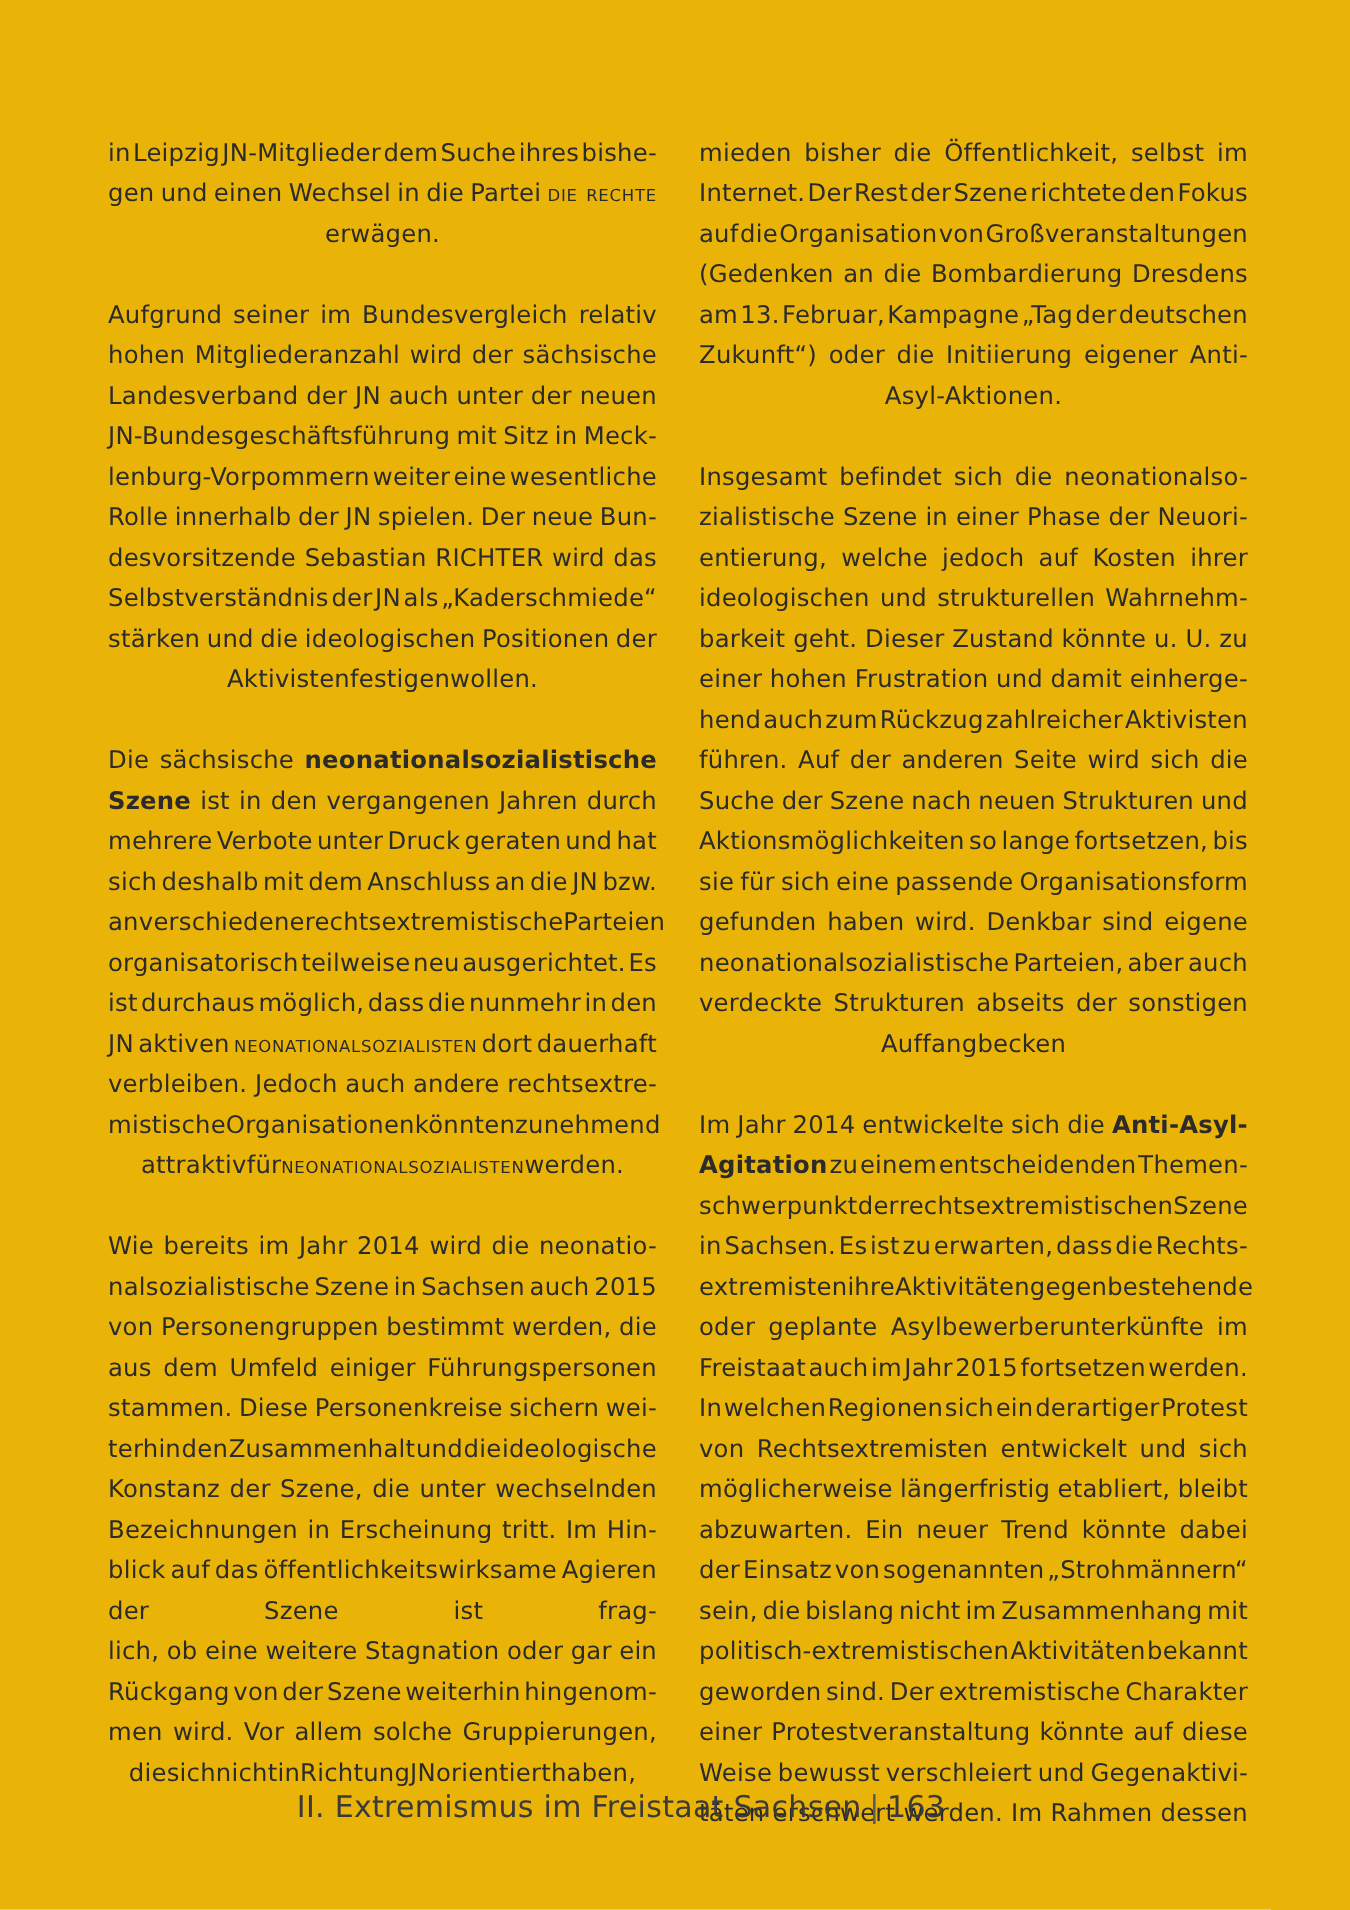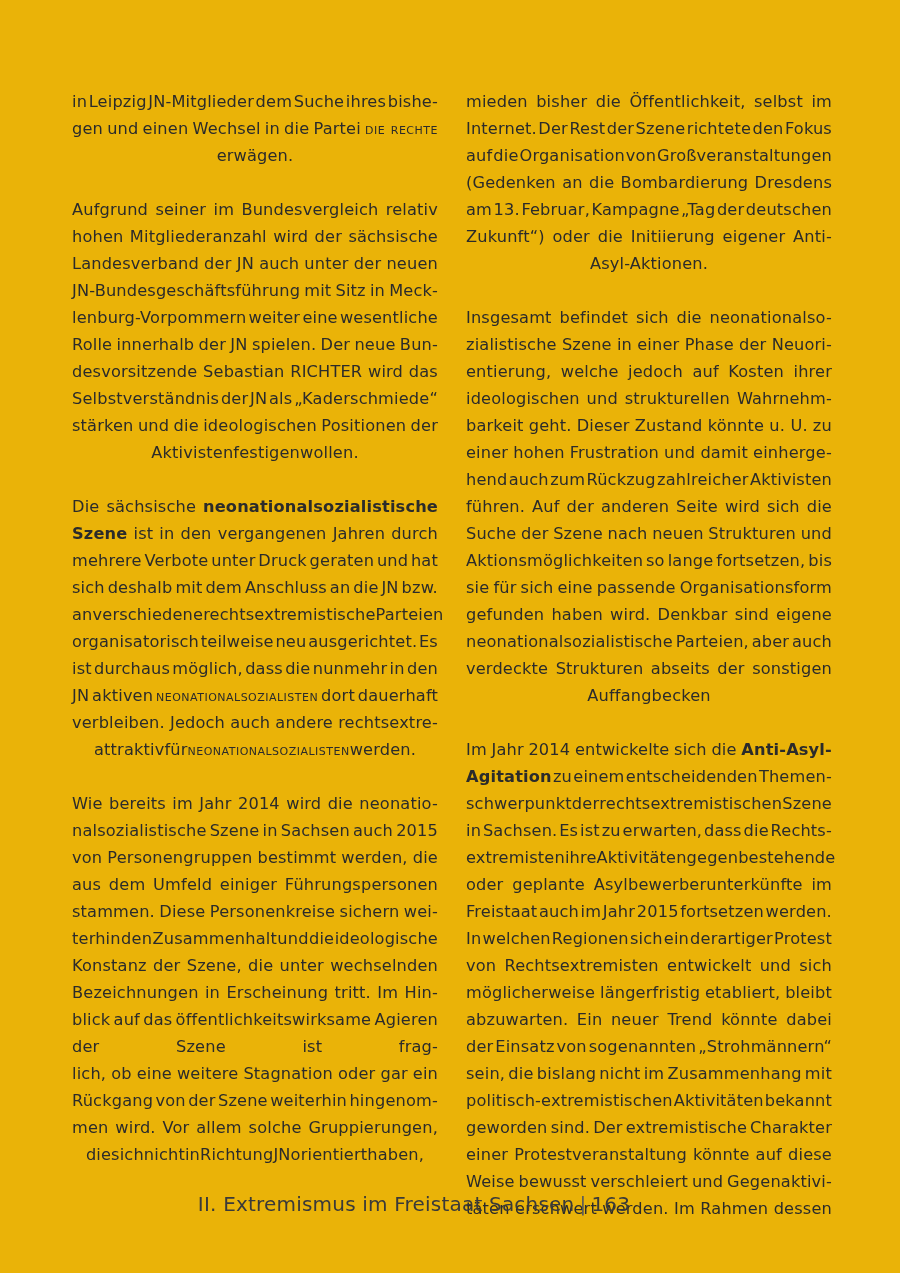--- a/index.html
+++ b/index.html
@@ -114,20 +114,21 @@
         <p class="para">
           <span class="line just"><span class="w">Die</span><span class="w">sächsische</span><span class="w bold">neonationalsozialistische</span></span>
           <span class="line just"><span class="w bold">Szene</span><span class="w">ist</span><span class="w">in</span><span class="w">den</span><span class="w">vergangenen</span><span class="w">Jahren</span><span class="w">durch</span></span>
           <span class="line just"><span class="w">mehrere</span><span class="w">Verbote</span><span class="w">unter</span><span class="w">Druck</span><span class="w">geraten</span><span class="w">und</span><span class="w">hat</span></span>
           <span class="line just"><span class="w">sich</span><span class="w">deshalb</span><span class="w">mit</span><span class="w">dem</span><span class="w">Anschluss</span><span class="w">an</span><span class="w">die</span><span class="w">JN</span><span class="w">bzw.</span></span>
           <span class="line just"><span class="w">an</span><span class="w">verschiedene</span><span class="w">rechtsextremistische</span><span class="w">Parteien</span></span>
           <span class="line just"><span class="w">organisatorisch</span><span class="w">teilweise</span><span class="w">neu</span><span class="w">ausgerichtet.</span><span class="w">Es</span></span>
           <span class="line just"><span class="w">ist</span><span class="w">durchaus</span><span class="w">möglich,</span><span class="w">dass</span><span class="w">die</span><span class="w">nunmehr</span><span class="w">in</span><span class="w">den</span></span>
           <span class="line just"><span class="w">JN</span><span class="w">aktiven</span><span class="w smallcaps">neonationalsozialisten</span><span class="w">dort</span><span class="w">dauerhaft</span></span>
           <span class="line just"><span class="w">verbleiben.</span><span class="w">Jedoch</span><span class="w">auch</span><span class="w">andere</span><span class="w">rechtsextre-</span></span>
+          <span class="line just"><span class="w">mistische</span><span class="w">Organisationen</span><span class="w">könnten</span><span class="w">zunehmend</span></span>
           <span class="line last"><span class="w">attraktiv</span> <span class="w">für</span> <span class="w smallcaps">neonationalsozialisten</span> <span class="w">werden.</span></span>
         </p>
         <p class="para">
           <span class="line just"><span class="w">Wie</span><span class="w">bereits</span><span class="w">im</span><span class="w">Jahr</span><span class="w">2014</span><span class="w">wird</span><span class="w">die</span><span class="w">neonatio-</span></span>
           <span class="line just"><span class="w">nalsozialistische</span><span class="w">Szene</span><span class="w">in</span><span class="w">Sachsen</span><span class="w">auch</span><span class="w">2015</span></span>
           <span class="line just"><span class="w">von</span><span class="w">Personengruppen</span><span class="w">bestimmt</span><span class="w">werden,</span><span class="w">die</span></span>
           <span class="line just"><span class="w">aus</span><span class="w">dem</span><span class="w">Umfeld</span><span class="w">einiger</span><span class="w">Führungspersonen</span></span>
           <span class="line just"><span class="w">stammen.</span><span class="w">Diese</span><span class="w">Personenkreise</span><span class="w">sichern</span><span class="w">wei-</span></span>
           <span class="line just"><span class="w">terhin</span><span class="w">den</span><span class="w">Zusammenhalt</span><span class="w">und</span><span class="w">die</span><span class="w">ideologische</span></span>
           <span class="line just"><span class="w">Konstanz</span><span class="w">der</span><span class="w">Szene,</span><span class="w">die</span><span class="w">unter</span><span class="w">wechselnden</span></span>

